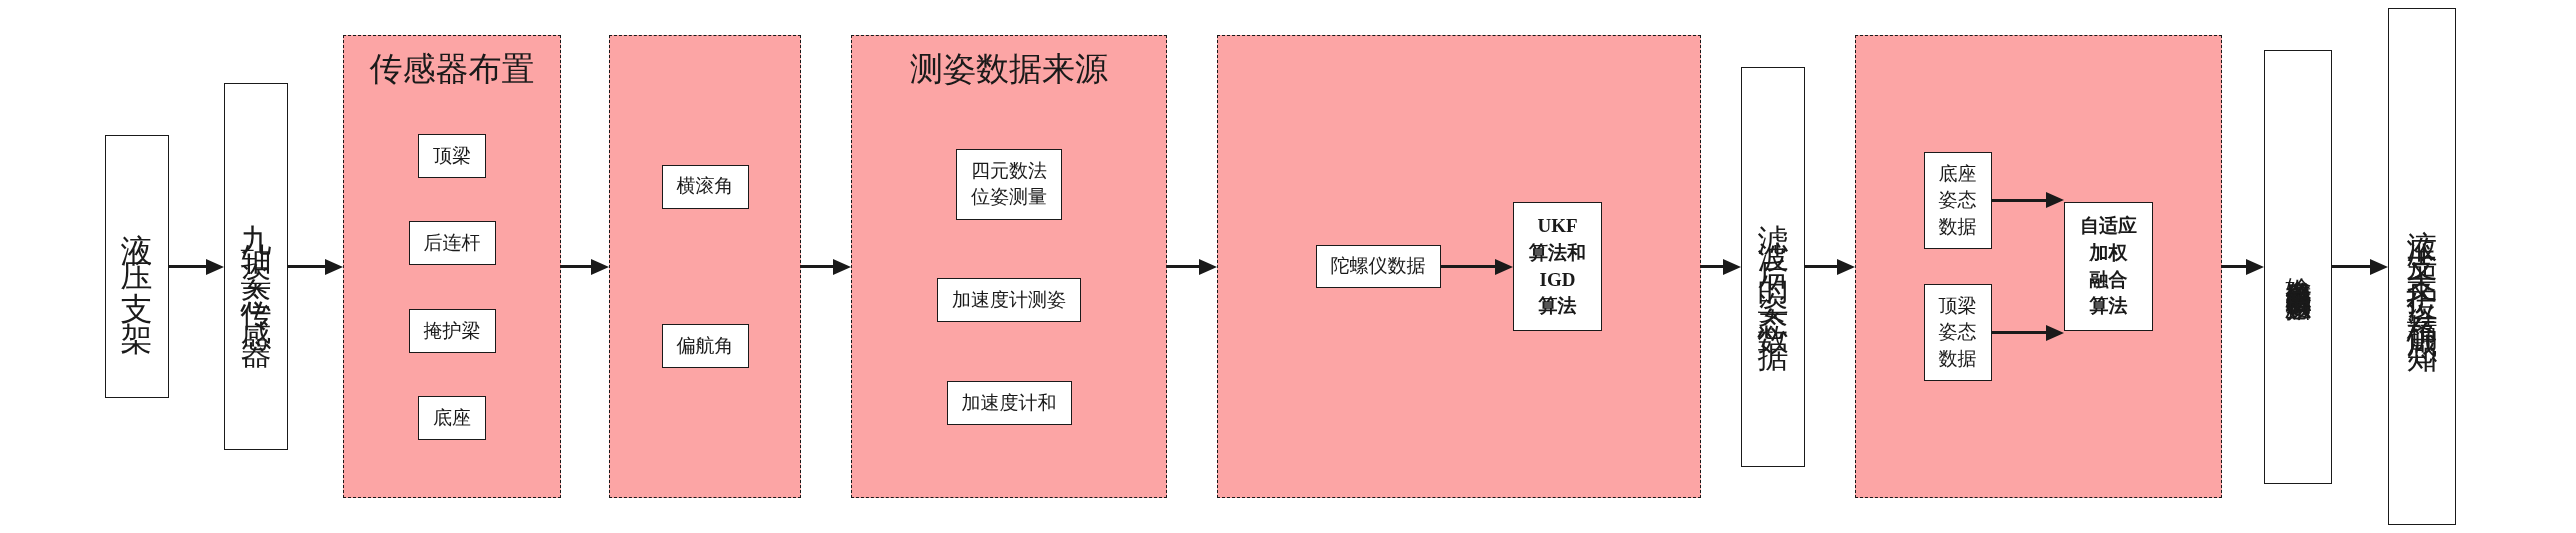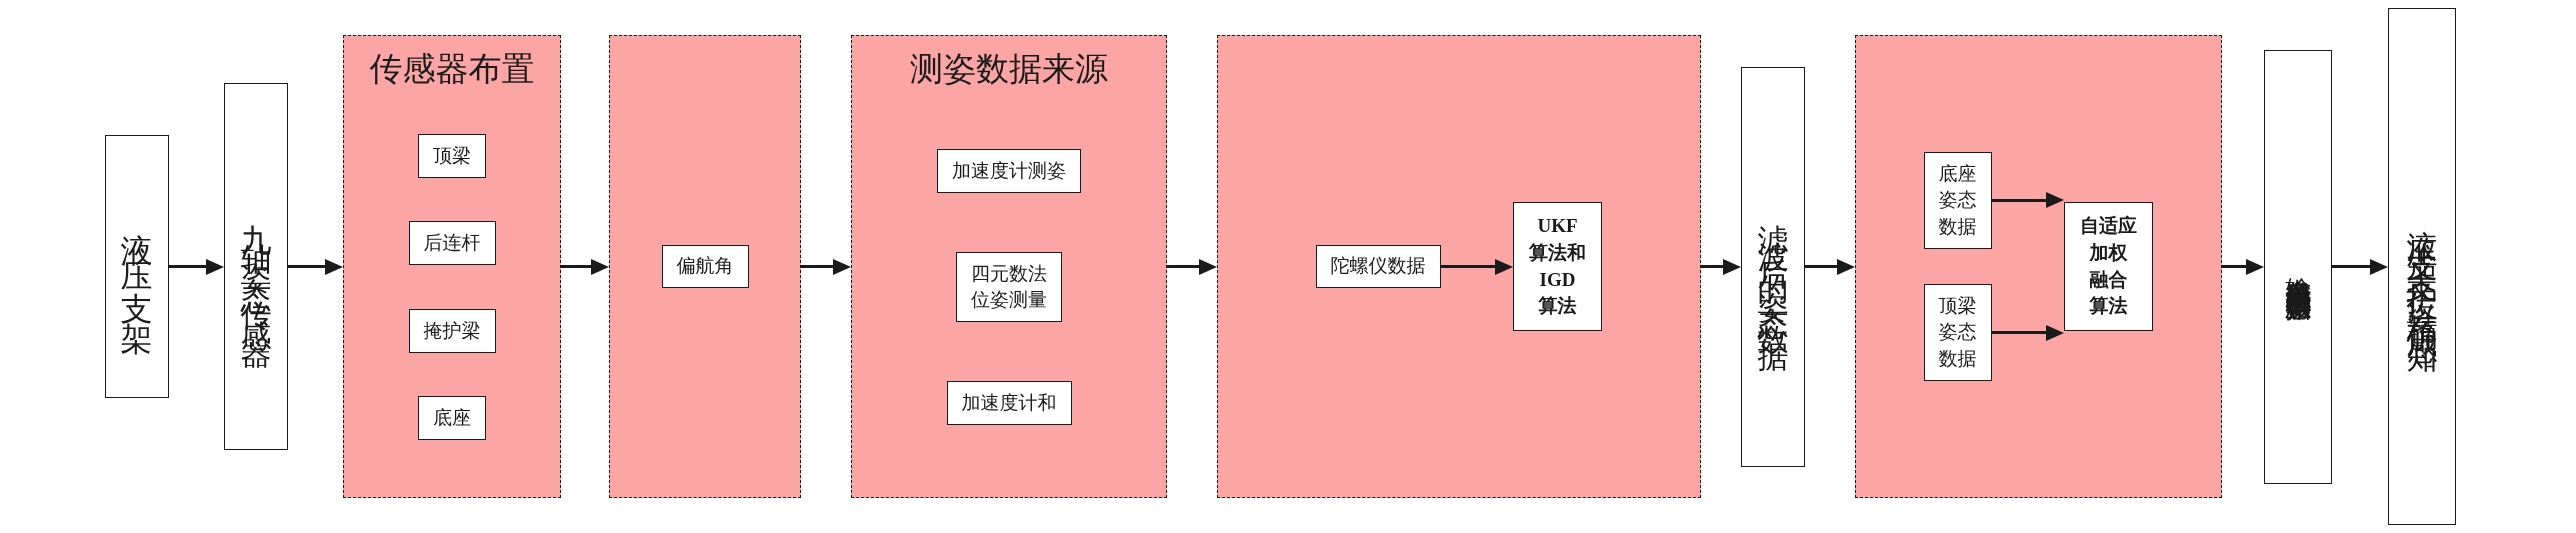--- a/index.html
+++ b/index.html
@@ -128,35 +128,36 @@
     </div>
   </div>
 
   <div class="flow-arrow" style="width:48px">
     <span class="shaft"></span>
     <span class="head"></span>
   </div>
 
   <div class="group" style="width:192px">
     <div class="group-items">
+      <div class="box">横滚角</div>
       <div class="box">偏航角</div>
     </div>
   </div>
 
   <div class="flow-arrow" style="width:50px">
     <span class="shaft"></span>
     <span class="head"></span>
   </div>
 
   <div class="group" style="width:316px">
     <div class="group-title">测姿数据来源</div>
     <div class="group-items">
-      <div class="box">加速度计测姿</div>
       <div class="box">四元数法
 位姿测量</div>
+      <div class="box">加速度计测姿</div>
       <div class="box">加速度计和</div>
     </div>
   </div>
 
   <div class="flow-arrow" style="width:50px">
     <span class="shaft"></span>
     <span class="head"></span>
   </div>
 
   <div class="group" style="width:484px">

